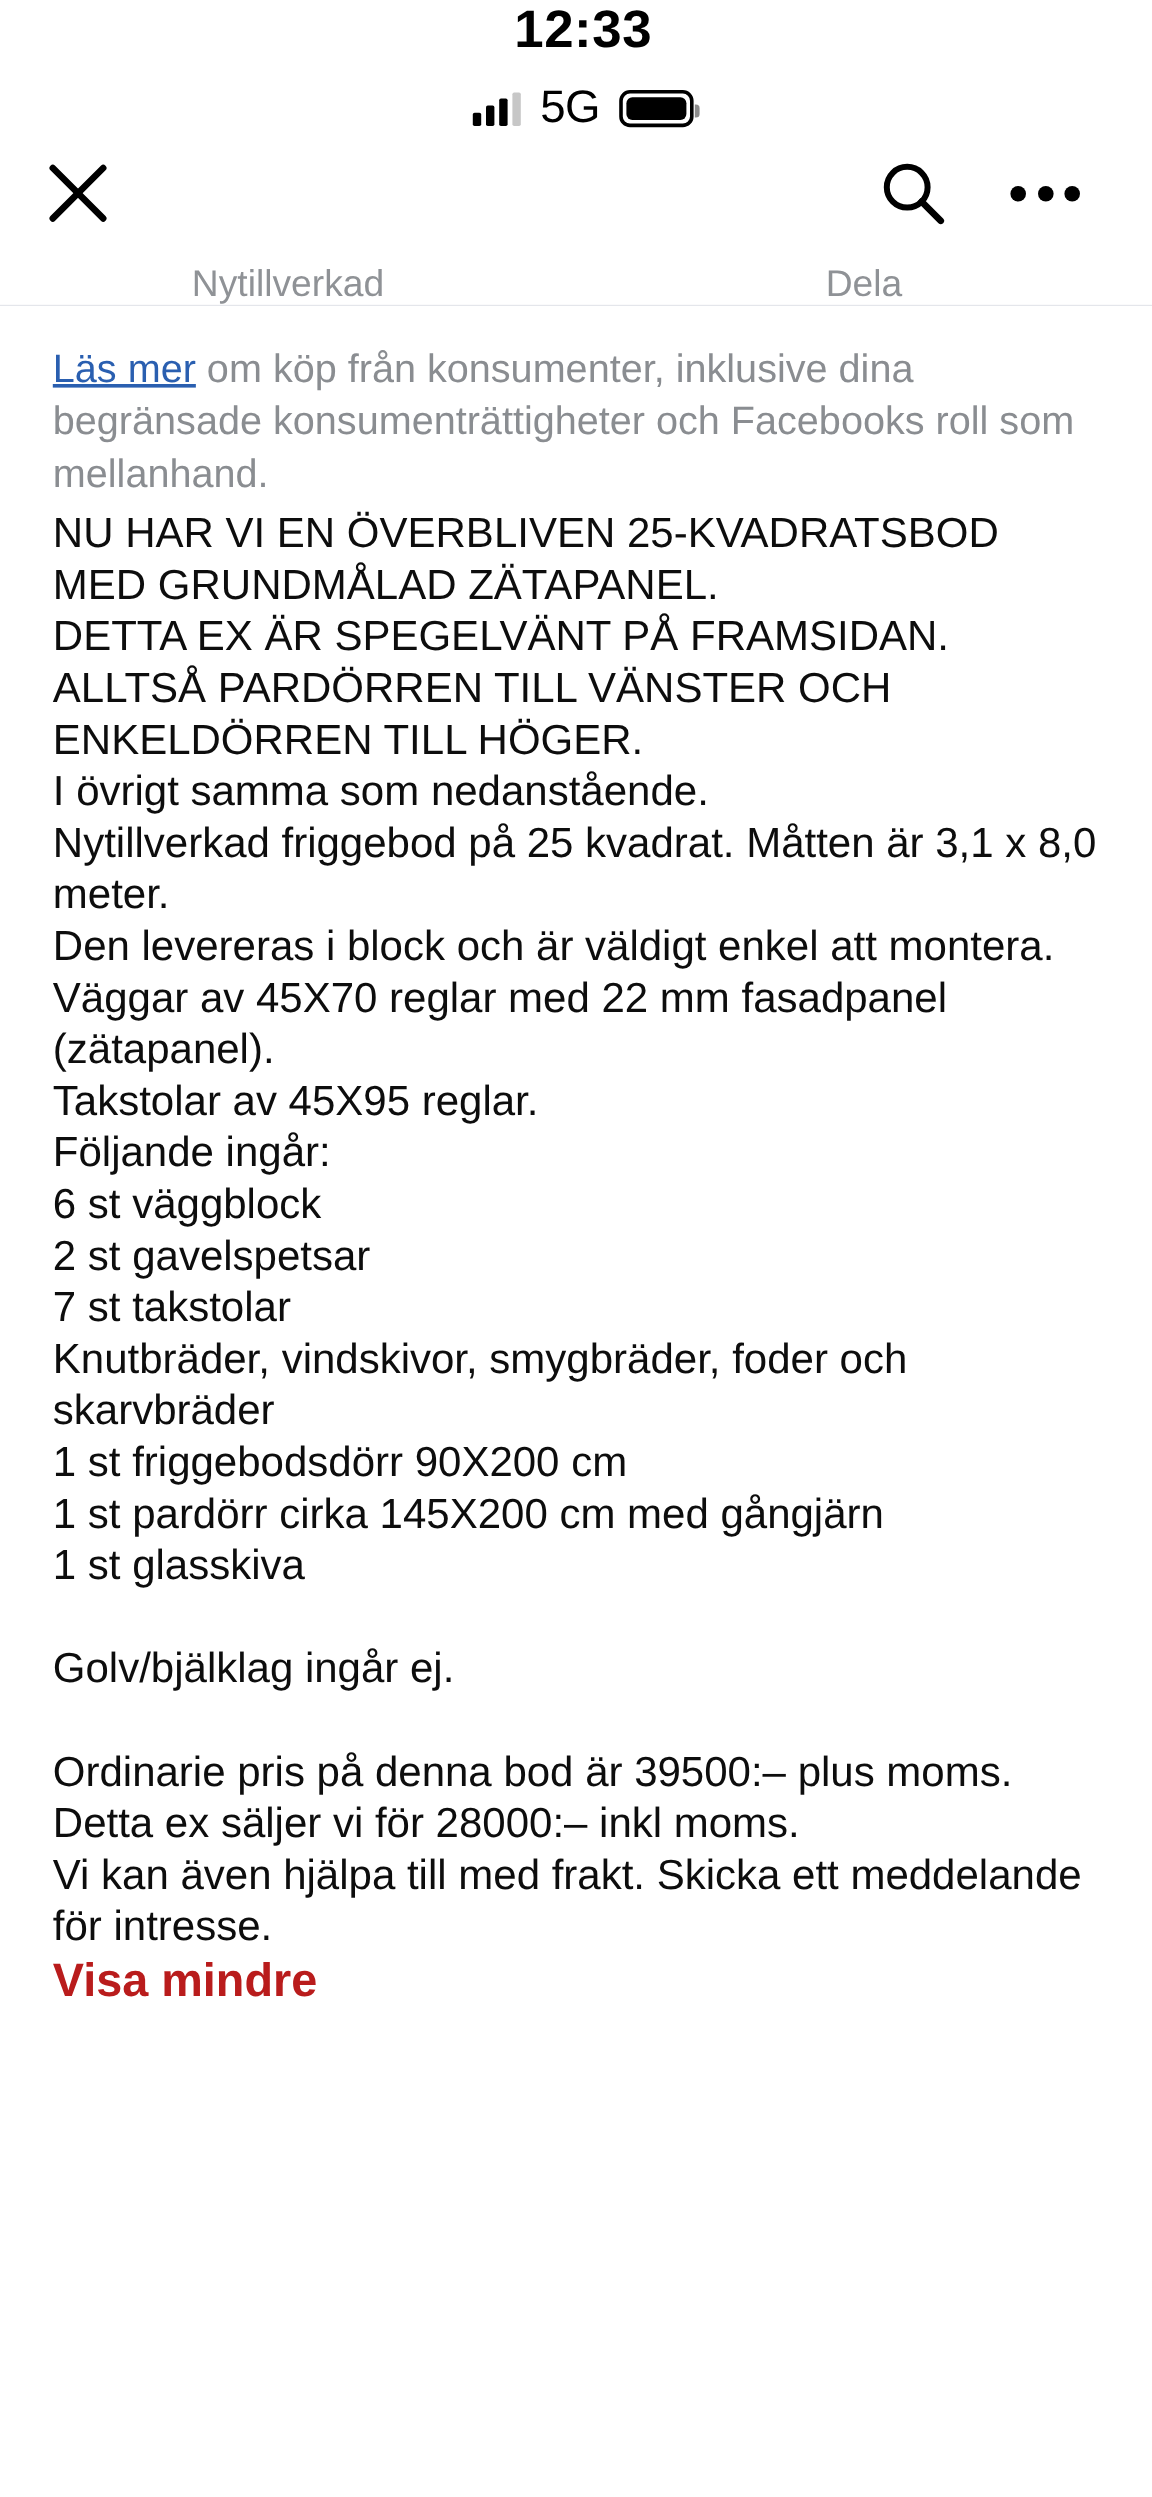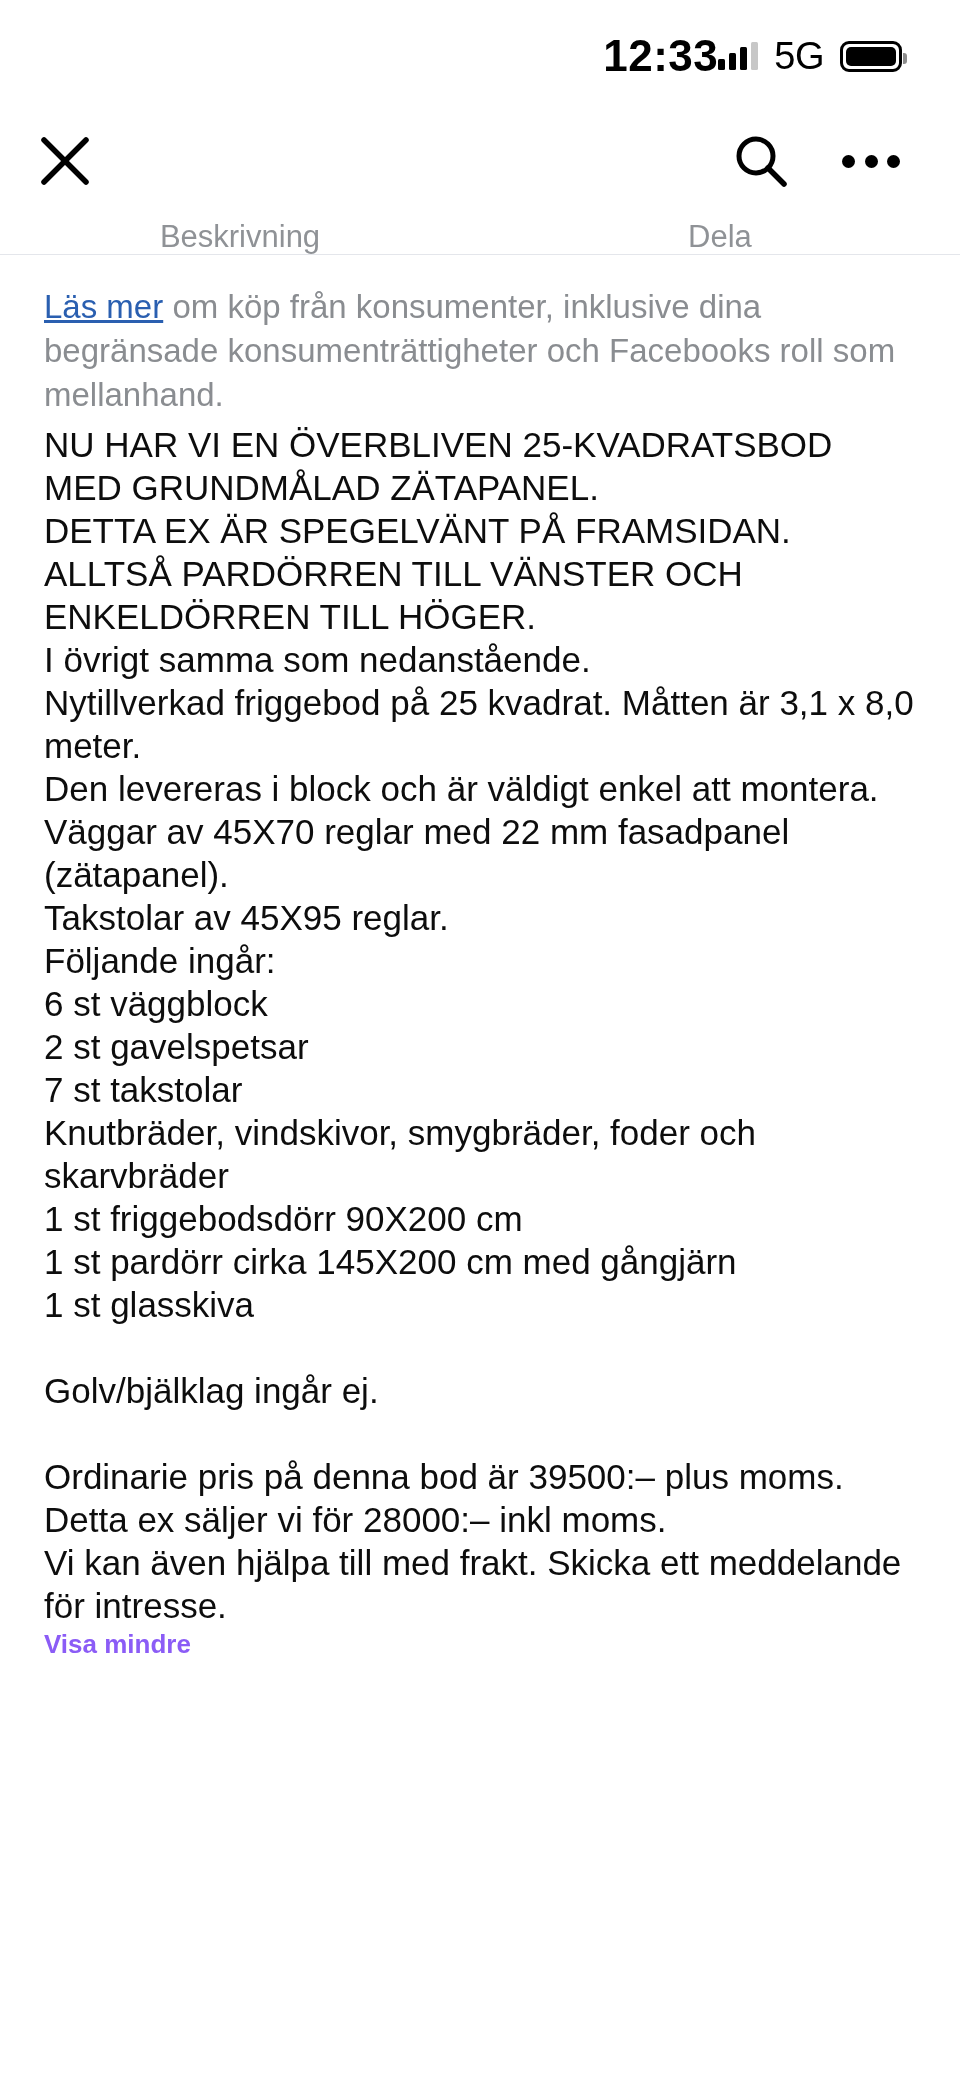--- a/index.html
+++ b/index.html
@@ -14,23 +14,24 @@
     color: #050505;
     overflow: hidden;
     position: relative;
   }
 
   
   .status-bar {
     height: 112px;
     display: flex;
     align-items: center;
-    justify-content: flex-end;
+    justify-content: space-between;
     padding: 0 58px 0 70px;
     box-sizing: border-box;
+    flex-direction: column;
   }
   .status-time {
     font-size: 44px;
     font-weight: bold;
     letter-spacing: 0.5px;
     color: #000;
   }
   .status-right {
     display: flex;
     align-items: center;
@@ -173,23 +174,23 @@
   .desc {
     font-size: 35px;
     line-height: 43px;
     color: #0d0d0d;
     margin: 6px 0 0 0;
     white-space: pre-wrap;
     max-width: 920px;
   }
 
   .show-less {
-    font-size: 26px;
+    font-size: 39px;
     font-weight: bold;
-    color: #8b5cf6;
+    color: #b91c1c;
     margin: 2px 0 0 0;
     display: inline-block;
     cursor: pointer;
   }
 </style>
 </head>
 <body>
 
 <div class="status-bar">
   <div class="status-time">12:33</div>
@@ -227,21 +228,21 @@
       <span class="icon-dots">
           <b></b>
           <b></b>
           <b></b>
         </span>
     </button>
   </div>
 </div>
 
 <div class="action-row">
-  <div class="action">Beskrivning</div>
+  <div class="action">Nytillverkad</div>
   <div class="action">Dela</div>
 </div>
 
 <div class="content">
 
   <p class="consumer-note">
     <a href="#">Läs mer</a><span> om köp från konsumenter, inklusive dina begränsade konsumenträttigheter och Facebooks roll som mellanhand.</span>
   </p>
 
 

